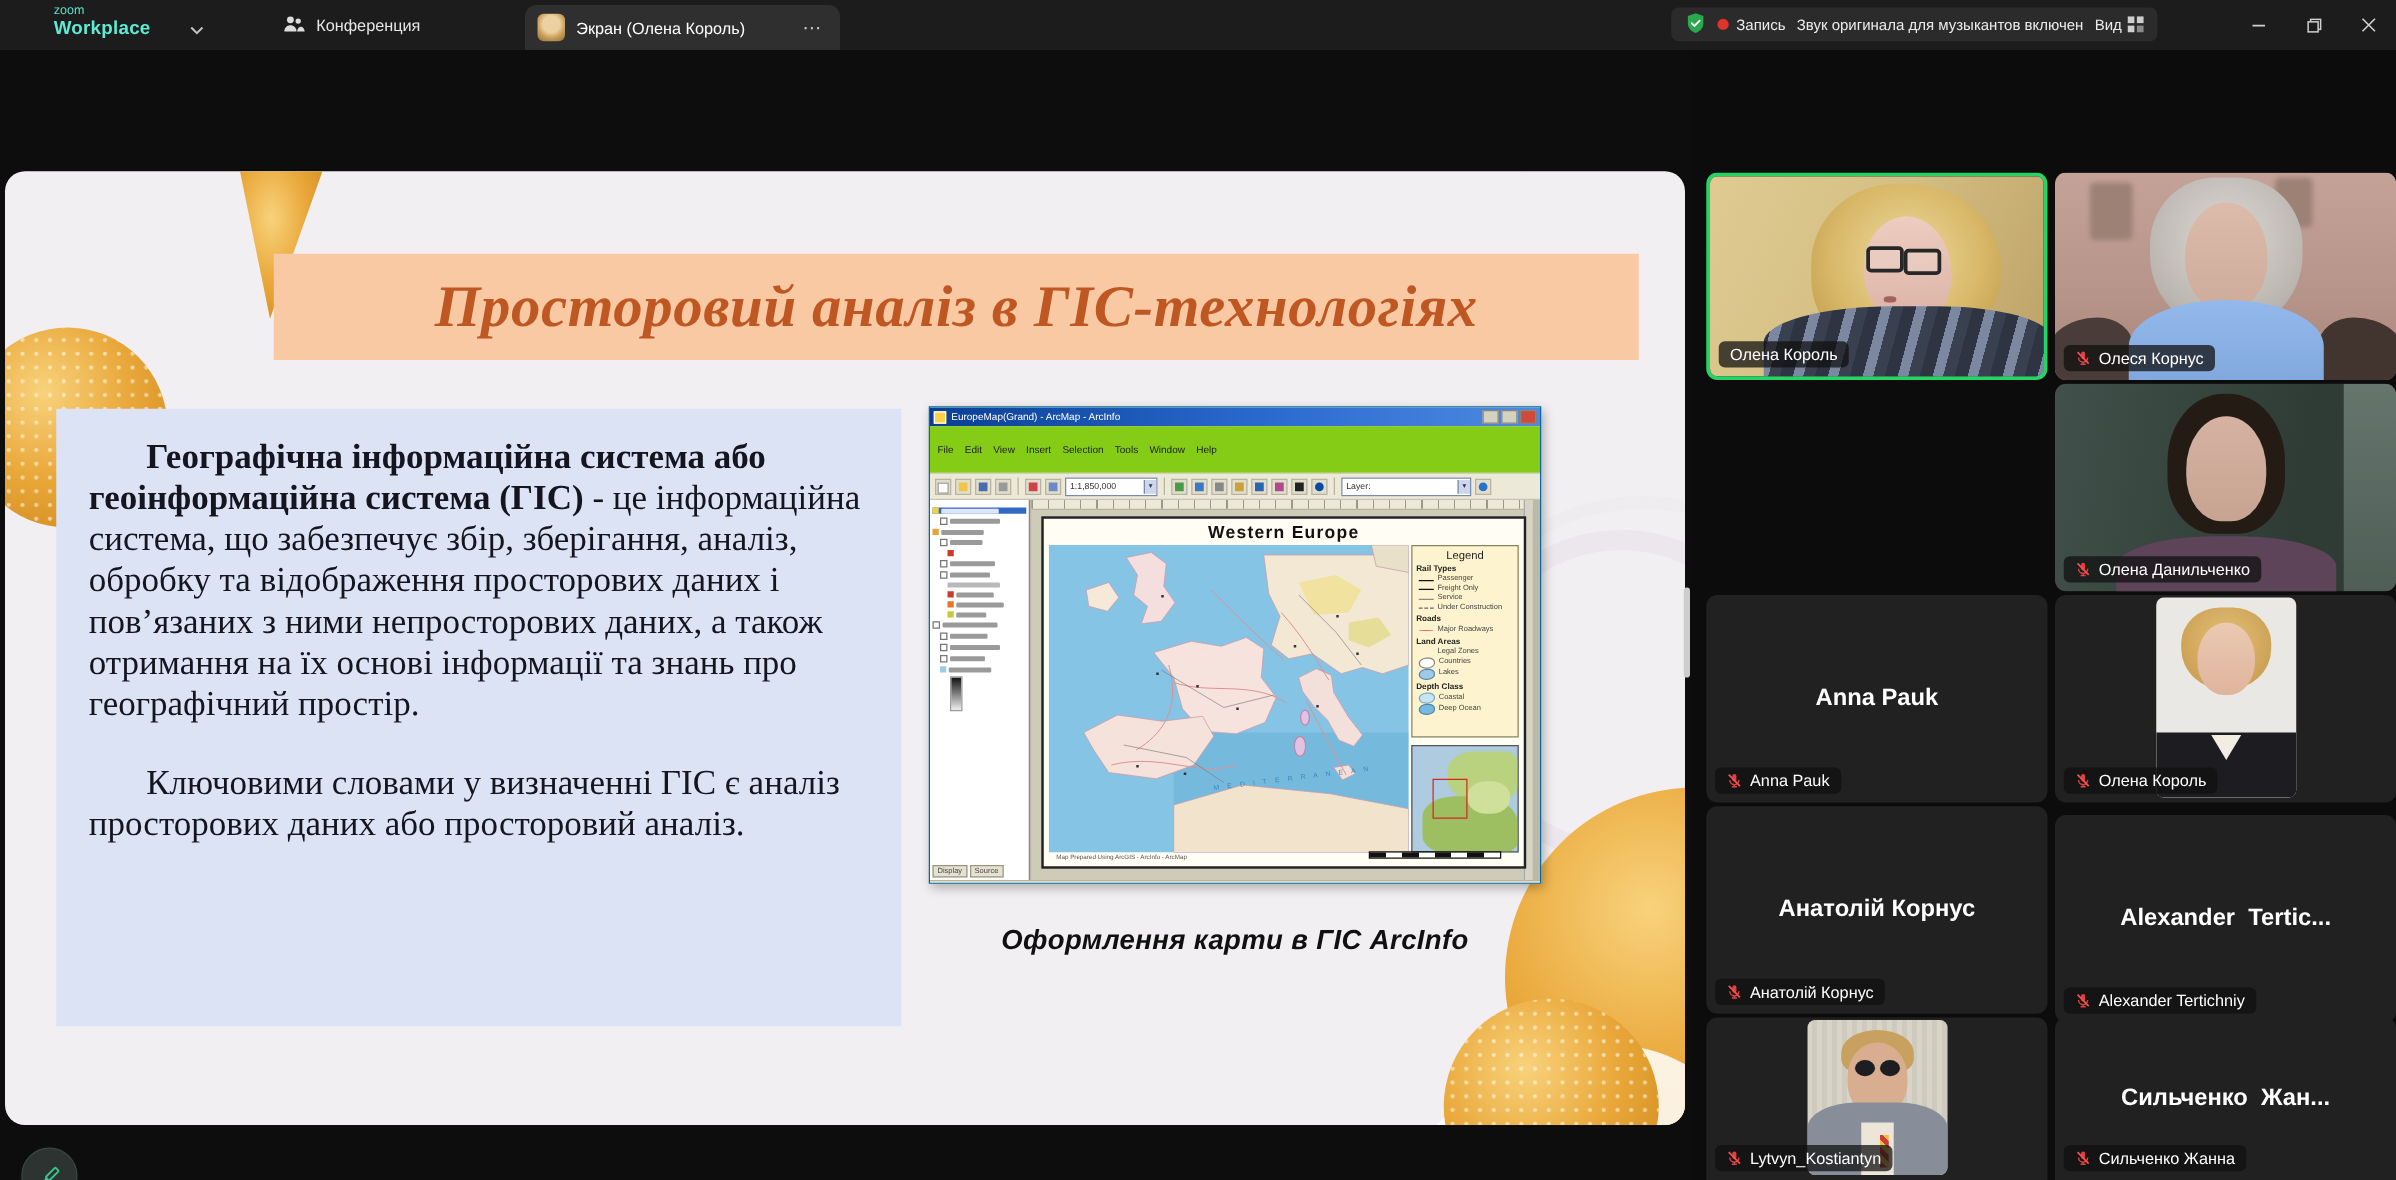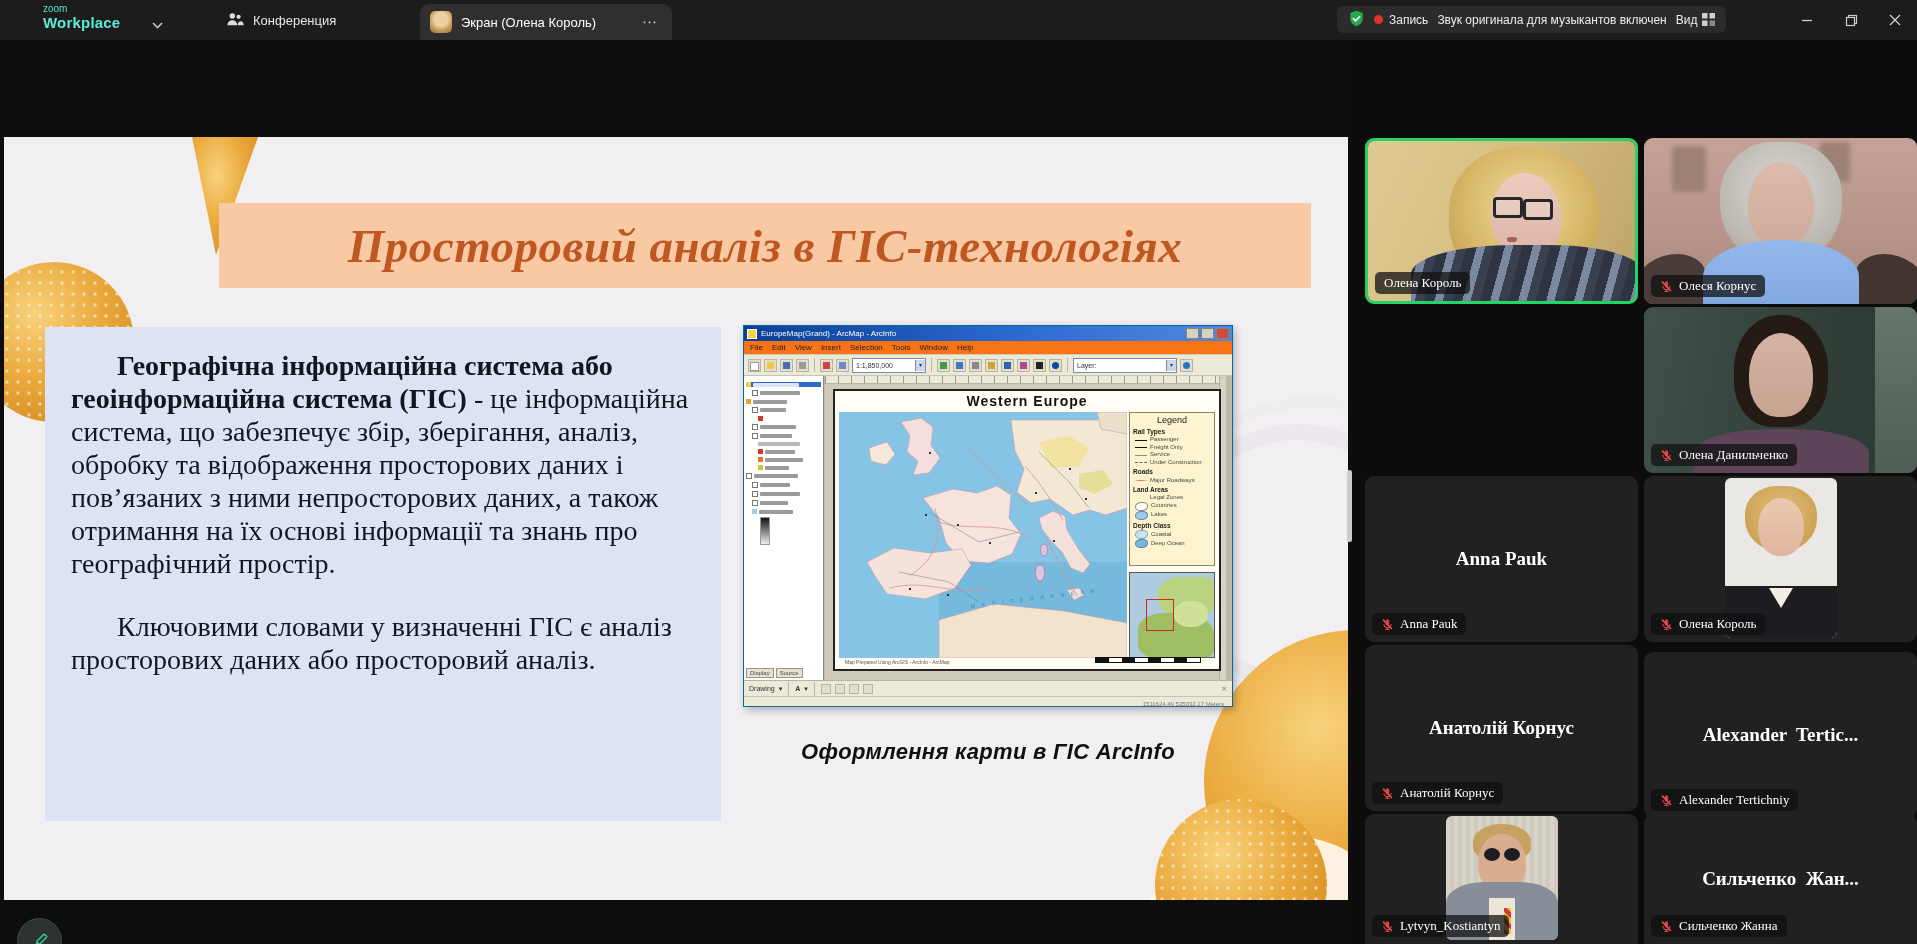--- a/index.html
+++ b/index.html
@@ -23,21 +23,21 @@
   .status-pill{position:absolute;left:1337px;top:6px;height:27px;background:#2b2b2b;border-radius:6px;
         display:flex;align-items:center;gap:9px;padding:0 11px;color:#ececec;font-size:12px;white-space:nowrap;}
   .rec-dot{width:9px;height:9px;border-radius:50%;background:#e0342b;}
   .rec-group{display:flex;align-items:center;gap:6px;}
   .view-group{display:flex;align-items:center;gap:5px;}
   .win-btns{position:absolute;right:0;top:0;height:40px;display:flex;align-items:center;}
   .win-btn{width:44px;height:40px;display:flex;align-items:center;justify-content:center;color:#cfcfcf;}
 
   
   #share{position:absolute;left:0;top:40px;width:1352px;height:904px;background:#0d0d0d;}
-  #slide{position:absolute;left:4px;top:97px;width:1344px;height:763px;background:#f2eff3;overflow:hidden;}
+  #slide{position:absolute;left:4px;top:97px;width:1344px;height:763px;background:#f2eff3;overflow:hidden;border-radius:16px;}
   #decor{position:absolute;left:0;top:0;width:1344px;height:763px;}
   .banner{position:absolute;left:215px;top:66px;width:1092px;height:85px;background:#f9c9a4;
           display:flex;align-items:center;justify-content:center;}
   .banner h1{margin:0;font-family:"Liberation Serif",serif;font-style:italic;font-weight:700;
           font-size:47px;color:#bf5722;letter-spacing:.5px;}
   .bluebox{position:absolute;left:41px;top:190px;width:676px;height:494px;background:#dce3f4;
           box-sizing:border-box;padding:22px 26px 0 26px;font-family:"Liberation Serif",serif;
           font-size:28px;line-height:1.18;color:#15151f;}
   .bluebox p{margin:0;text-indent:46px;}
   .bluebox p + p{margin-top:30px;}
@@ -46,22 +46,22 @@
   .slide-caption{position:absolute;left:739px;top:602px;width:490px;text-align:center;
           font-size:22px;font-weight:700;font-style:italic;color:#101010;letter-spacing:.3px;}
 
   
   .atitle{height:15px;background:linear-gradient(90deg,#0a3f94,#2a6ad0 55%,#4f8ae0);display:flex;
           align-items:center;gap:4px;padding:0 3px;color:#fff;font-size:8px;white-space:nowrap;}
   .atitle .aico{width:8px;height:8px;background:#ffd24a;border:1px solid #fff;flex:none;}
   .awb{margin-left:auto;display:flex;gap:2px;}
   .awb i{width:11px;height:9px;background:#d6d2c2;border:1px solid #8a8676;display:block;}
   .awb i.cl{background:#cf4a3a;}
-  .amenu{height:13px;background:#f97316;border-bottom:1px solid #d0ccb8;display:flex;gap:9px;
-          align-items:center;padding:0 6px;font-size:8px;color:#222;}
+  .amenu{height:13px;background:#84cc16;border-bottom:1px solid #d0ccb8;display:flex;gap:9px;
+          align-items:center;padding:12px 6px;font-size:8px;color:#222;}
   .atools{height:20px;background:#ece9d8;border-bottom:1px solid #c8c4b2;display:flex;gap:3px;
           align-items:center;padding:0 4px;}
   .chip{width:13px;height:13px;background:#e2decd;border:1px solid #b8b4a0;box-sizing:border-box;flex:none;}
   .chip i{display:block;width:7px;height:7px;margin:2px auto;}
   .sep{width:1px;height:14px;background:#b8b4a0;margin:0 2px;flex:none;}
   .combo{height:13px;background:#fff;border:1px solid #7a8aa8;font-size:7px;color:#333;
          display:flex;align-items:center;padding:0 3px;gap:3px;flex:none;}
   .combo .dd{width:9px;height:11px;background:#cdd6ea;border-left:1px solid #7a8aa8;margin-right:-3px;
          font-size:6px;line-height:11px;text-align:center;color:#335;}
   .abody{position:relative;height:304px;background:#bdb9a6;}
@@ -111,21 +111,21 @@
         gap:4px;padding:0 5px;font-size:7px;color:#333;}
   .astat{height:13px;background:#ece9d8;border-top:1px solid #c8c4b2;display:flex;align-items:center;
         justify-content:flex-end;padding:0 8px;font-size:6px;color:#778;}
 
   
   #annotate-btn{position:absolute;left:17px;top:878px;width:43px;height:43px;border-radius:50%;
         background:#2d3330;border:1px solid #3e4742;display:flex;align-items:center;justify-content:center;}
   #divider{position:absolute;left:1347px;top:470px;width:5px;height:72px;background:#cdcdcd;border-radius:3px;}
 
   
-  #gallery{position:absolute;left:1360px;top:138px;width:557px;height:806px;overflow:hidden;font-family:Liberation Serif, serif;}
+  #gallery{position:absolute;left:1360px;top:138px;width:557px;height:806px;overflow:hidden;}
   .tile{position:absolute;width:273px;height:166px;background:#212121;border-radius:9px;overflow:hidden;}
   .tile.active{border:3px solid #25d366;box-sizing:border-box;}
   .vid{position:absolute;inset:0;}
   .nameplate{position:absolute;left:7px;bottom:7px;background:rgba(16,16,16,.74);color:#fff;
         font-size:13px;border-radius:5px;padding:3px 9px;display:flex;align-items:center;gap:6px;
         white-space:nowrap;max-width:93%;overflow:hidden;}
   .bigname{position:absolute;inset:0;display:flex;align-items:center;justify-content:center;
         color:#fff;font-weight:700;font-size:19px;white-space:pre;}
   .avatar-card{position:absolute;left:50%;transform:translateX(-50%);top:2px;width:112px;height:160px;
         border-radius:6px;overflow:hidden;}

